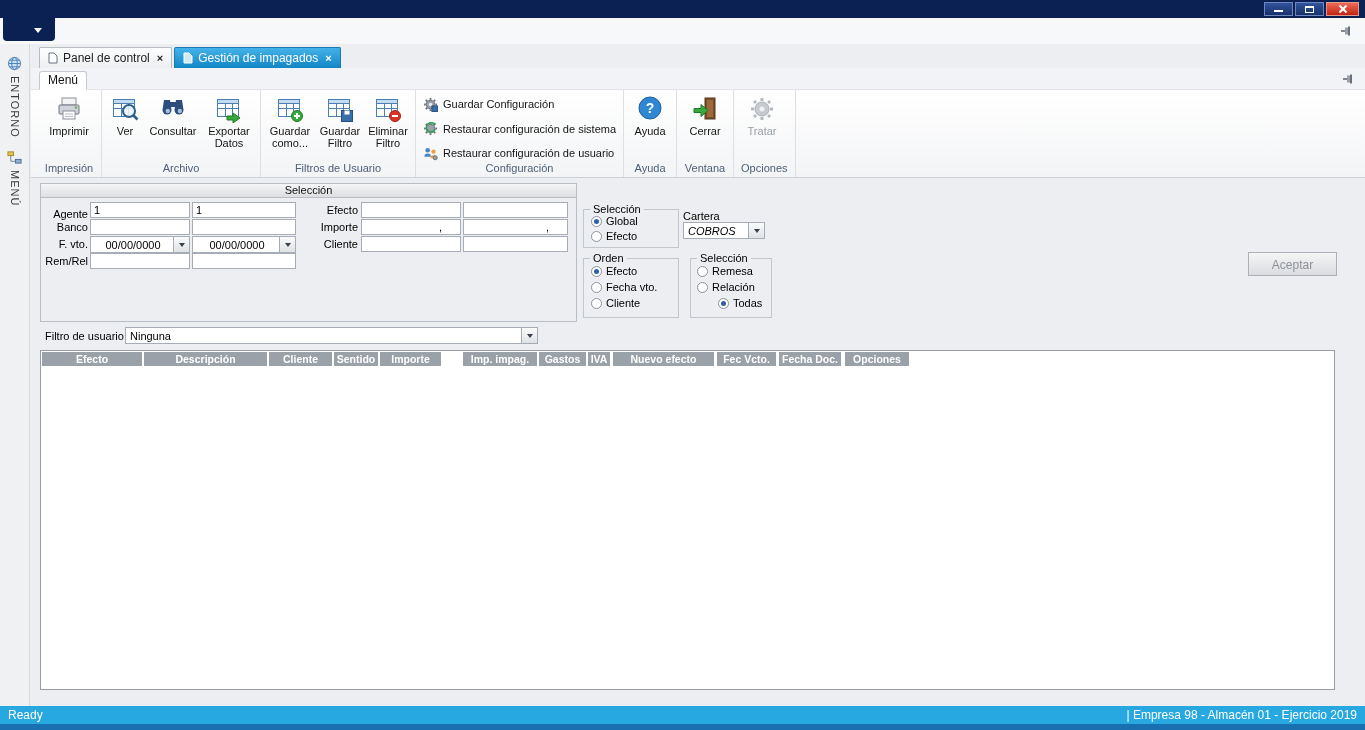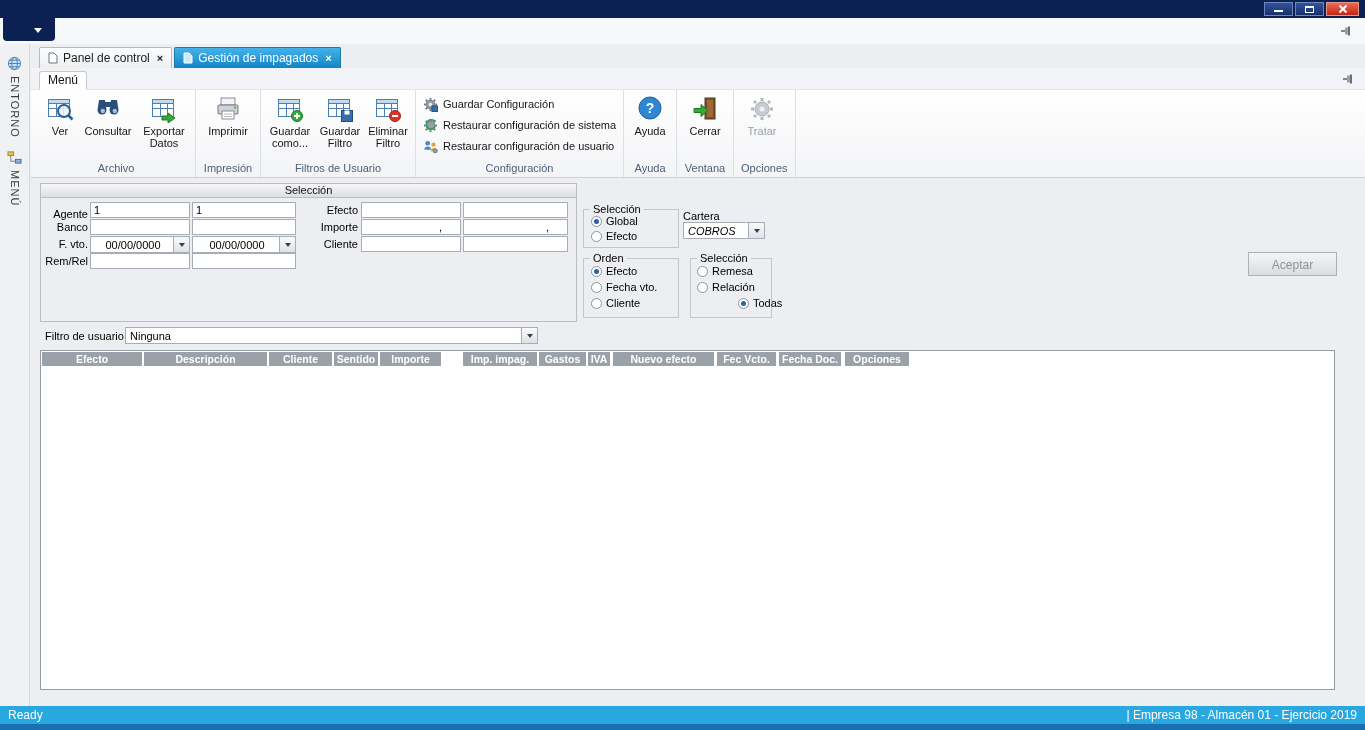--- a/index.html
+++ b/index.html
@@ -42,21 +42,21 @@
   .menu-tab { position:absolute; left:8px; top:3px; width:48px; height:19px; background:#fff; border:1px solid #c6cace; border-bottom-color:#fff; border-radius:3px 3px 0 0; text-align:center; font-size:12px; line-height:17px; color:#111; }
 
   
   .ribbon { position:absolute; left:31px; top:90px; right:0; height:88px; background:linear-gradient(#ffffff,#f3f4f6); border-bottom:1px solid #cdd1d6; display:flex; align-items:stretch; padding-left:6px; }
   .rgroup { display:flex; flex-direction:column; border-right:1px solid #dcdfe3; padding:2px 3px 0; }
   .rgroup-buttons { flex:1; display:flex; align-items:stretch; }
   .rgroup-label { height:16px; text-align:center; font-size:11px; color:#4f6078; line-height:15px; white-space:nowrap; padding:0 4px; }
   .rbtn { display:flex; flex-direction:column; align-items:center; padding:2px 3px 0; font-size:11px; color:#161616; text-align:center; line-height:12px; cursor:default; }
   .rbtn .ricon { width:30px; height:30px; display:flex; align-items:center; justify-content:center; margin-bottom:1px; }
   .rbtn.disabled { color:#9aa0a6; }
-  .rgroup-stack { display:flex; flex-direction:column; gap:5px; padding:4px 4px 0; }
+  .rgroup-stack { display:flex; flex-direction:column; gap:5px; padding:4px 4px 0;justify-content:space-between; }
   .rsmall { display:flex; align-items:center; gap:5px; font-size:11px; color:#161616; height:16px; white-space:nowrap; cursor:default; }
 
   
   .sel-box { position:absolute; left:40px; top:183px; width:537px; height:139px; border:1px solid #b9bec4; }
   .sel-header { height:14px; background:linear-gradient(#f6f6f7,#dcdee1); border-bottom:1px solid #b9bec4; text-align:center; font-size:11px; line-height:13px; color:#111; }
   .flabel { position:absolute; font-size:11px; color:#000; text-align:right; white-space:nowrap; }
   .tinput { position:absolute; height:16px; background:#fff; border:1px solid #a6adb6; font-size:11px; padding:0 3px; font-family:"Liberation Sans",sans-serif; }
   .tinput.num { text-align:right; padding-right:18px; }
   .combo { position:absolute; height:17px; background:#fff; border:1px solid #a6adb6; font-size:11px; }
   .combo .cval { position:absolute; left:4px; right:18px; top:1px; line-height:14px; white-space:nowrap; overflow:hidden; }
@@ -159,20 +159,38 @@
       <path d="M1 6 H5" stroke="#5a6068" stroke-width="1.5"></path>
       <rect x="5" y="2.5" width="3" height="7" fill="#9aa0a8"></rect>
       <rect x="8" y="1.5" width="2" height="9" fill="#6a7078"></rect>
     </svg>
   </div>
 
   <div class="ribbon">
 
     <div class="rgroup">
       <div class="rgroup-buttons">
+        <div class="rbtn" style="width:58px">
+          <span class="ricon">
+            <svg width="28" height="28" viewBox="0 0 28 28">
+              <rect x="7" y="3" width="14" height="7" fill="#f4f4f4" stroke="#8a8f96"></rect>
+              <rect x="4" y="10" width="20" height="9" rx="1" fill="#cfd3d9" stroke="#70767e"></rect>
+              <circle cx="21" cy="12.5" r="1.2" fill="#6fae4e"></circle>
+              <rect x="8" y="16" width="12" height="8" fill="#fff" stroke="#8a8f96"></rect>
+              <path d="M10 19 h8 M10 21.5 h8" stroke="#b8bcc2"></path>
+            </svg>
+          </span>
+          <span>Imprimir</span>
+        </div>
+      </div>
+      <div class="rgroup-label">Impresión</div>
+    </div>
+
+    <div class="rgroup">
+      <div class="rgroup-buttons">
         <div class="rbtn" style="width:40px">
           <span class="ricon">
             <svg width="28" height="28" viewBox="0 0 28 28">
               <rect x="2.5" y="4.5" width="21" height="17" fill="#fff" stroke="#4a7fb5"></rect>
               <rect x="2.5" y="4.5" width="21" height="4" fill="#c3dcf2" stroke="#4a7fb5"></rect>
               <path d="M2.5 13.5 h21 M10.5 8.5 v13 M17.5 8.5 v13" stroke="#4a7fb5" fill="none"></path>
               <circle cx="18" cy="16" r="6" fill="rgba(235,244,252,0.85)" stroke="#2c5e8e" stroke-width="2"></circle>
               <line x1="22.5" y1="20.5" x2="26.5" y2="24.5" stroke="#2c5e8e" stroke-width="2.5"></line>
             </svg>
           </span>
@@ -196,38 +214,20 @@
               <rect x="2.5" y="4.5" width="21" height="17" fill="#fff" stroke="#4a7fb5"></rect>
               <rect x="2.5" y="4.5" width="21" height="4" fill="#c3dcf2" stroke="#4a7fb5"></rect>
               <path d="M2.5 13.5 h21 M10.5 8.5 v13 M17.5 8.5 v13" stroke="#4a7fb5" fill="none"></path>
               <path d="M12 21 h6 v-3 l7 5 -7 5 v-3 h-6 z" fill="#37a93c" stroke="#1e7a22"></path>
             </svg>
           </span>
           <span>Exportar Datos</span>
         </div>
       </div>
       <div class="rgroup-label">Archivo</div>
-    </div>
-
-    <div class="rgroup">
-      <div class="rgroup-buttons">
-        <div class="rbtn" style="width:58px">
-          <span class="ricon">
-            <svg width="28" height="28" viewBox="0 0 28 28">
-              <rect x="7" y="3" width="14" height="7" fill="#f4f4f4" stroke="#8a8f96"></rect>
-              <rect x="4" y="10" width="20" height="9" rx="1" fill="#cfd3d9" stroke="#70767e"></rect>
-              <circle cx="21" cy="12.5" r="1.2" fill="#6fae4e"></circle>
-              <rect x="8" y="16" width="12" height="8" fill="#fff" stroke="#8a8f96"></rect>
-              <path d="M10 19 h8 M10 21.5 h8" stroke="#b8bcc2"></path>
-            </svg>
-          </span>
-          <span>Imprimir</span>
-        </div>
-      </div>
-      <div class="rgroup-label">Impresión</div>
     </div>
 
 
     <div class="rgroup">
       <div class="rgroup-buttons">
         <div class="rbtn" style="width:52px">
           <span class="ricon">
             <svg width="28" height="28" viewBox="0 0 28 28">
               <rect x="2.5" y="4.5" width="21" height="17" fill="#fff" stroke="#4a7fb5"></rect>
               <rect x="2.5" y="4.5" width="21" height="4" fill="#c3dcf2" stroke="#4a7fb5"></rect>
@@ -459,21 +459,21 @@
     <span class="gbox-title">Selección</span>
   </div>
   <div class="radio-row" style="left:697px; top:265px;">
     <span class="radio"></span>
     <span>Remesa</span>
   </div>
   <div class="radio-row" style="left:697px; top:281px;">
     <span class="radio"></span>
     <span>Relación</span>
   </div>
-  <div class="radio-row" style="left:738px; top:297px;">
+  <div class="radio-row" style="left:718px; top:297px;">
     <span class="radio sel"></span>
     <span>Todas</span>
   </div>
 
   <div class="btn-accept">Aceptar</div>
 
   <span class="uf-label">Filtro de usuario</span>
   <div class="combo uf-combo">
     <span class="cval">Ninguna</span>
     <span class="drop">

